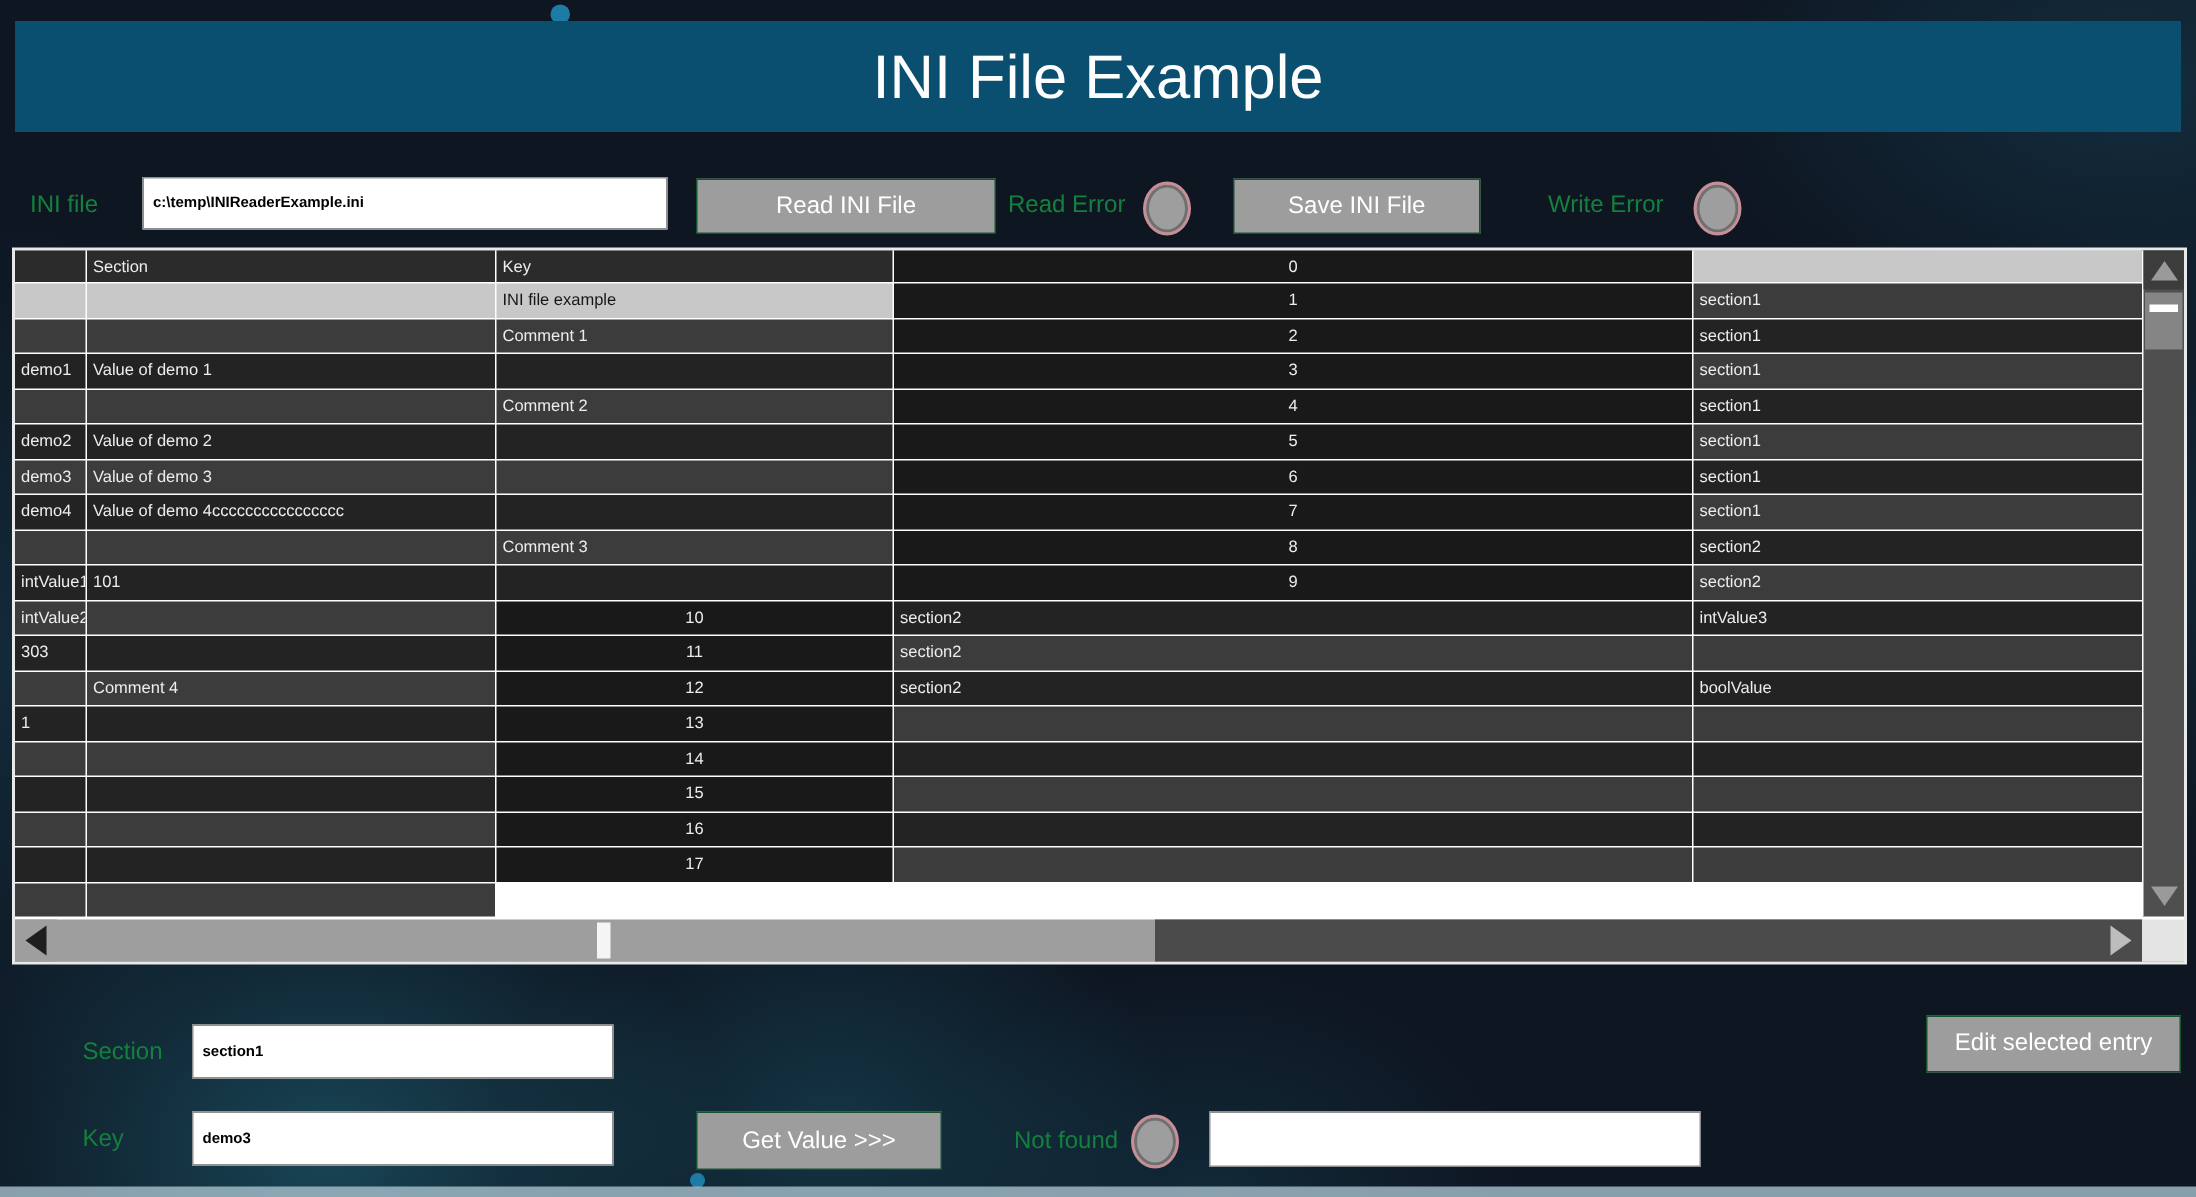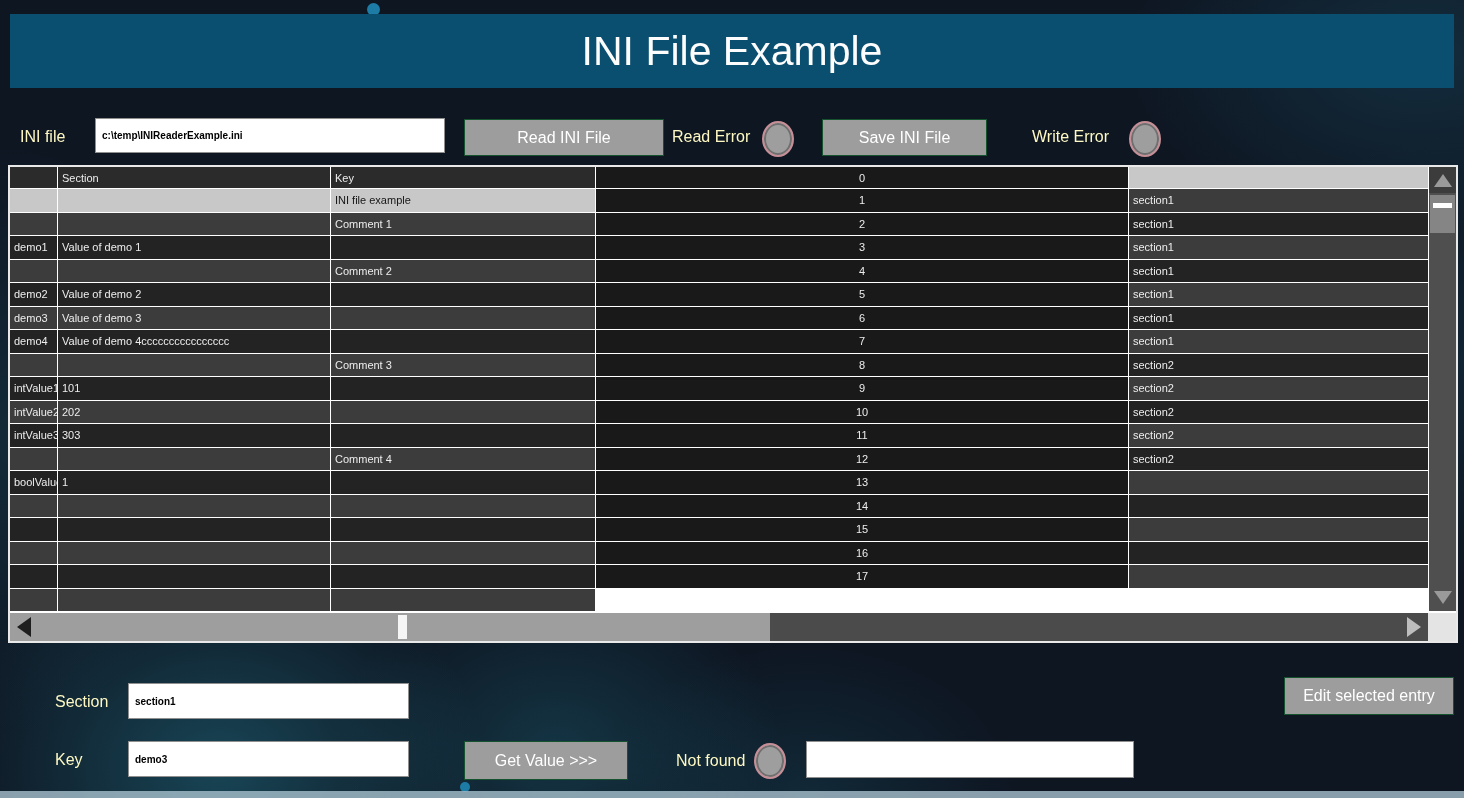--- a/index.html
+++ b/index.html
@@ -9,21 +9,21 @@
     background-color:#0e1622;
     background-image:
       radial-gradient(380px 300px at 15% 96%, rgba(32,108,128,0.55), transparent 70%),
       radial-gradient(320px 250px at 38% 94%, rgba(28,95,115,0.42), transparent 70%),
       radial-gradient(260px 420px at 1% 55%, rgba(30,90,112,0.30), transparent 70%),
       radial-gradient(420px 260px at 97% 7%, rgba(28,82,106,0.38), transparent 70%),
       radial-gradient(380px 320px at 100% 45%, rgba(24,70,95,0.30), transparent 70%),
       radial-gradient(300px 220px at 55% 100%, rgba(25,85,105,0.30), transparent 70%);
   }
   .abs{position:absolute;}
-  .label{color:#fef9c3;font-size:16px;white-space:nowrap;}
+  .label{color:#15803d;font-size:16px;white-space:nowrap;}
   .titlebar{
     left:10px;top:14px;width:1444px;height:74px;background:#0a4e70;
     display:flex;align-items:center;justify-content:center;
   }
   .titlebar span{color:#fdfdfd;font-size:41px;}
   .txtinput{
     background:#ffffff;border:1px solid #8f8f8f;color:#000;
     font-family:"Liberation Sans","DejaVu Sans",sans-serif;font-size:10px;
     padding:0 0 0 6px;box-sizing:border-box;outline:none;font-weight:bold;
   }
@@ -137,21 +137,20 @@
       <div class="cell odd"></div>
       <div class="cell odd">Comment 3</div>
       <div class="cell num">8</div>
       <div class="cell even">section2</div>
       <div class="cell even">intValue1</div>
       <div class="cell even">101</div>
       <div class="cell even"></div>
       <div class="cell num">9</div>
       <div class="cell odd">section2</div>
       <div class="cell odd">intValue2</div>
-      <div class="cell odd">202</div>
       <div class="cell odd"></div>
       <div class="cell num">10</div>
       <div class="cell even">section2</div>
       <div class="cell even">intValue3</div>
       <div class="cell even">303</div>
       <div class="cell even"></div>
       <div class="cell num">11</div>
       <div class="cell odd">section2</div>
       <div class="cell odd"></div>
       <div class="cell odd"></div>

